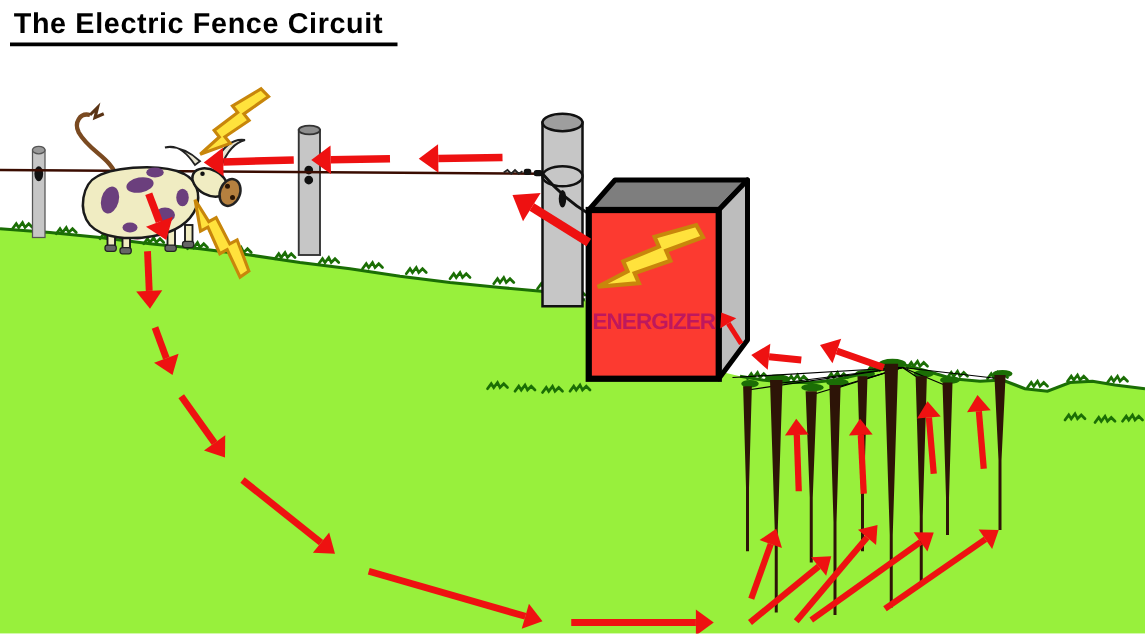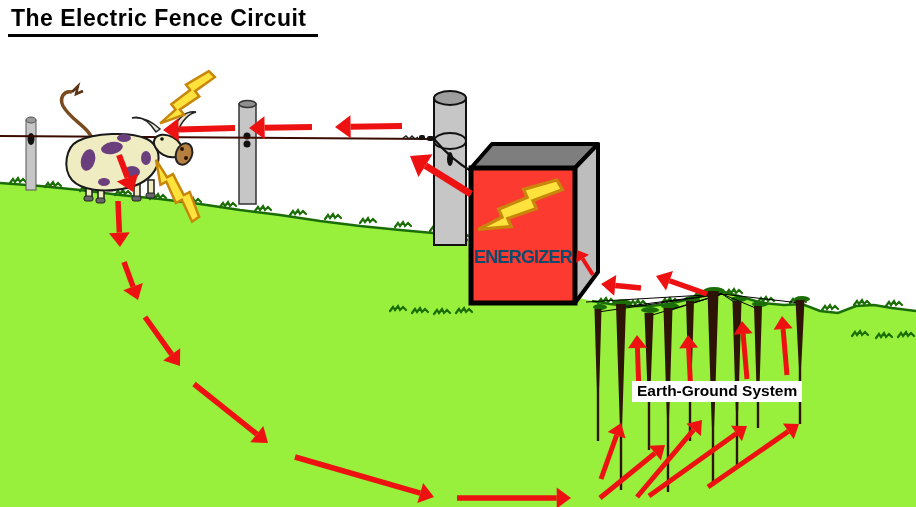--- a/index.html
+++ b/index.html
@@ -9,21 +9,21 @@
   }
   .stage svg{position:absolute;left:0;top:0;z-index:1;}
   .overlay{position:absolute;z-index:2;}
   .page-title{
     left:8px;top:5px;font-size:23px;font-weight:bold;color:#000;
     border-bottom:3px solid #000;padding:0 12px 2px 3px;letter-spacing:.5px;
     white-space:nowrap;
   }
   .energizer-label{
     left:471px;top:247px;width:104px;text-align:center;
-    font-size:18px;font-weight:bold;color:#0c4a6e;letter-spacing:-.8px;
+    font-size:18px;font-weight:bold;color:#be185d;letter-spacing:-.8px;
   }
   .ground-label{
     left:632px;top:381px;background:#fff;color:#000;
     font-size:15.5px;font-weight:bold;padding:1px 5px 2px 5px;white-space:nowrap;
   }
   .watermark{
     left:668px;top:477px;font-size:18.5px;color:var(--watermark_gray,#8a8a94);
     letter-spacing:.3px;white-space:nowrap;
   }
   
@@ -282,14 +282,13 @@
         </g>
         <g>
           <line x1="593" y1="275" x2="582.606158442803" y2="258.7596225668797" class="arrow-line" stroke-width="4"></line>
           <polygon points="577,250 589.0074210878305,254.66281447406215 576.2048957977755,262.8564306596973" class="arrow-head"></polygon>
         </g>
       </g>
   </svg>
 
   <div class="overlay page-title">The Electric Fence Circuit</div>
   <div class="overlay energizer-label">ENERGIZER</div>
-  <div class="overlay ground-label">Earth-Ground System</div>
 </div>
 
 </body></html>

